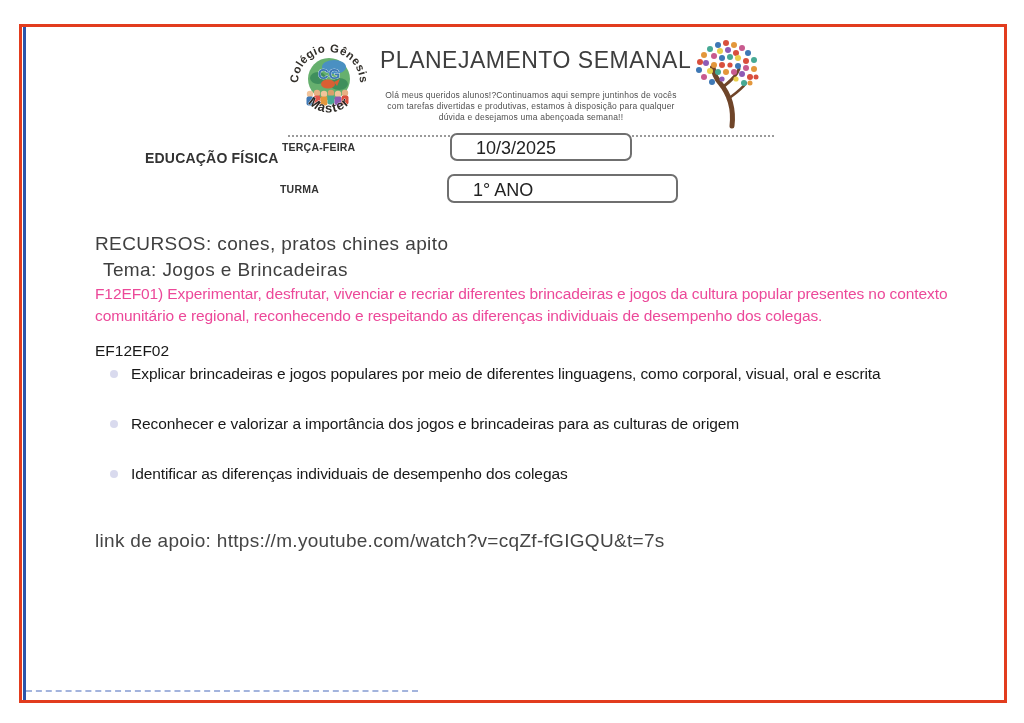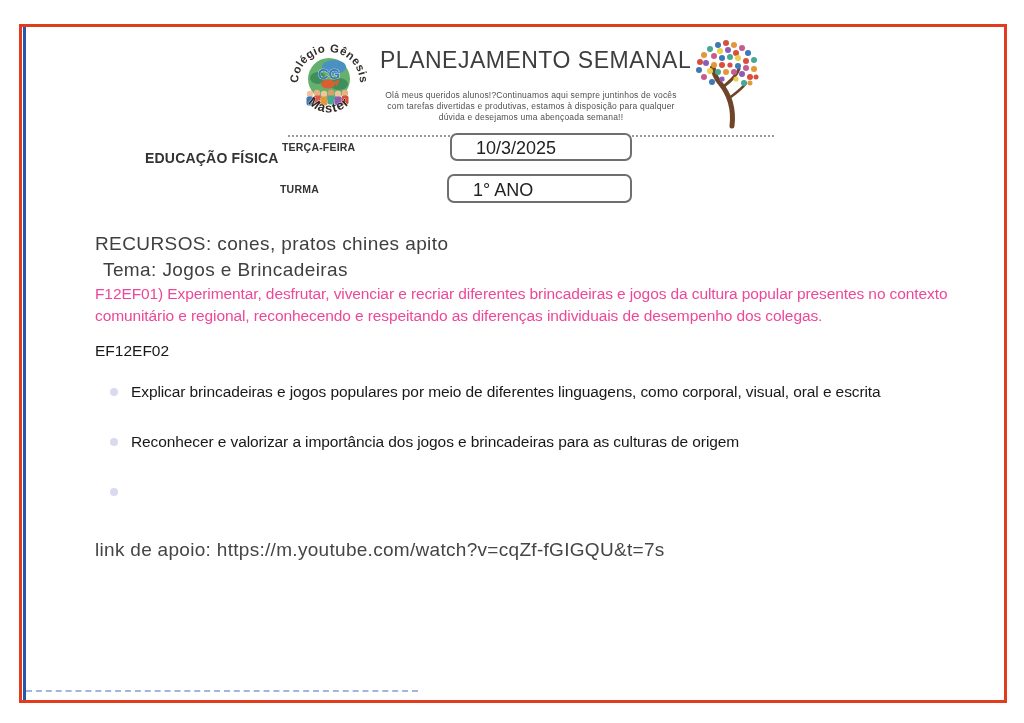--- a/index.html
+++ b/index.html
@@ -44,31 +44,31 @@
     position:absolute; width:163px; font-size:10.5px; font-weight:bold;
     color:#333333; letter-spacing:.2px;
   }
   .day-label   { left:260px; top:114px; }
   .class-label { left:258px; top:156px; }
   .field-box {
     position:absolute; border:2px solid #6f6f6f; border-radius:7px; background:#fff;
     display:flex; align-items:flex-end; padding-left:24px; font-size:18px; color:#222222;
   }
   .date-box  { left:428px; top:106px; width:182px; height:28px; }
-  .class-box { left:425px; top:147px; width:185px; height:29px; }
+  .class-box { left:425px; top:147px; width:231px; height:29px; }
   
   .content { position:absolute; left:73px; top:198px; width:866px; color:#1b1b1b; }
   .light-line { font-size:19px; color:#3f3f3f; letter-spacing:.4px; line-height:26px; }
   .tema-line { padding-left:8px; }
   .recursos-line { margin-top:6px; }
   .para {
     font-size:15.5px; line-height:22px; color:#ec4899; letter-spacing:-.1px;
   }
   .skill-code { margin-top:15px; font-size:15.5px; color:#181818; }
-  .bullets { list-style:none; margin-top:18px; }
+  .bullets { list-style:none; margin-top:0; }
   .bullets li {
     display:flex; align-items:flex-start; margin-bottom:23px;
     font-size:15.5px; line-height:27px; color:#181818; letter-spacing:-.1px;
   }
   .dot {
     flex:none; width:8px; height:8px; border-radius:50%; background:#d9daee;
     margin:10px 13px 0 15px;
   }
   .link-line {
     margin-top:43px; font-size:19px; color:#454545; letter-spacing:.3px;
@@ -195,20 +195,21 @@
         <li>
           <span class="dot"></span>
           <span>Explicar brincadeiras e jogos populares por meio de diferentes linguagens, como corporal, visual, oral e escrita</span>
         </li>
         <li>
           <span class="dot"></span>
           <span>Reconhecer e valorizar a importância dos jogos e brincadeiras para as culturas de origem</span>
         </li>
         <li>
           <span class="dot"></span>
+          <span>Identificar as diferenças individuais de desempenho dos colegas</span>
         </li>
       </ul>
 
       <div class="link-line">
         <span>link de apoio:</span>
         <span class="link-url">https://m.youtube.com/watch?v=cqZf-fGIGQU&amp;t=7s</span>
       </div>
     </div>
   </div>
 </div>

